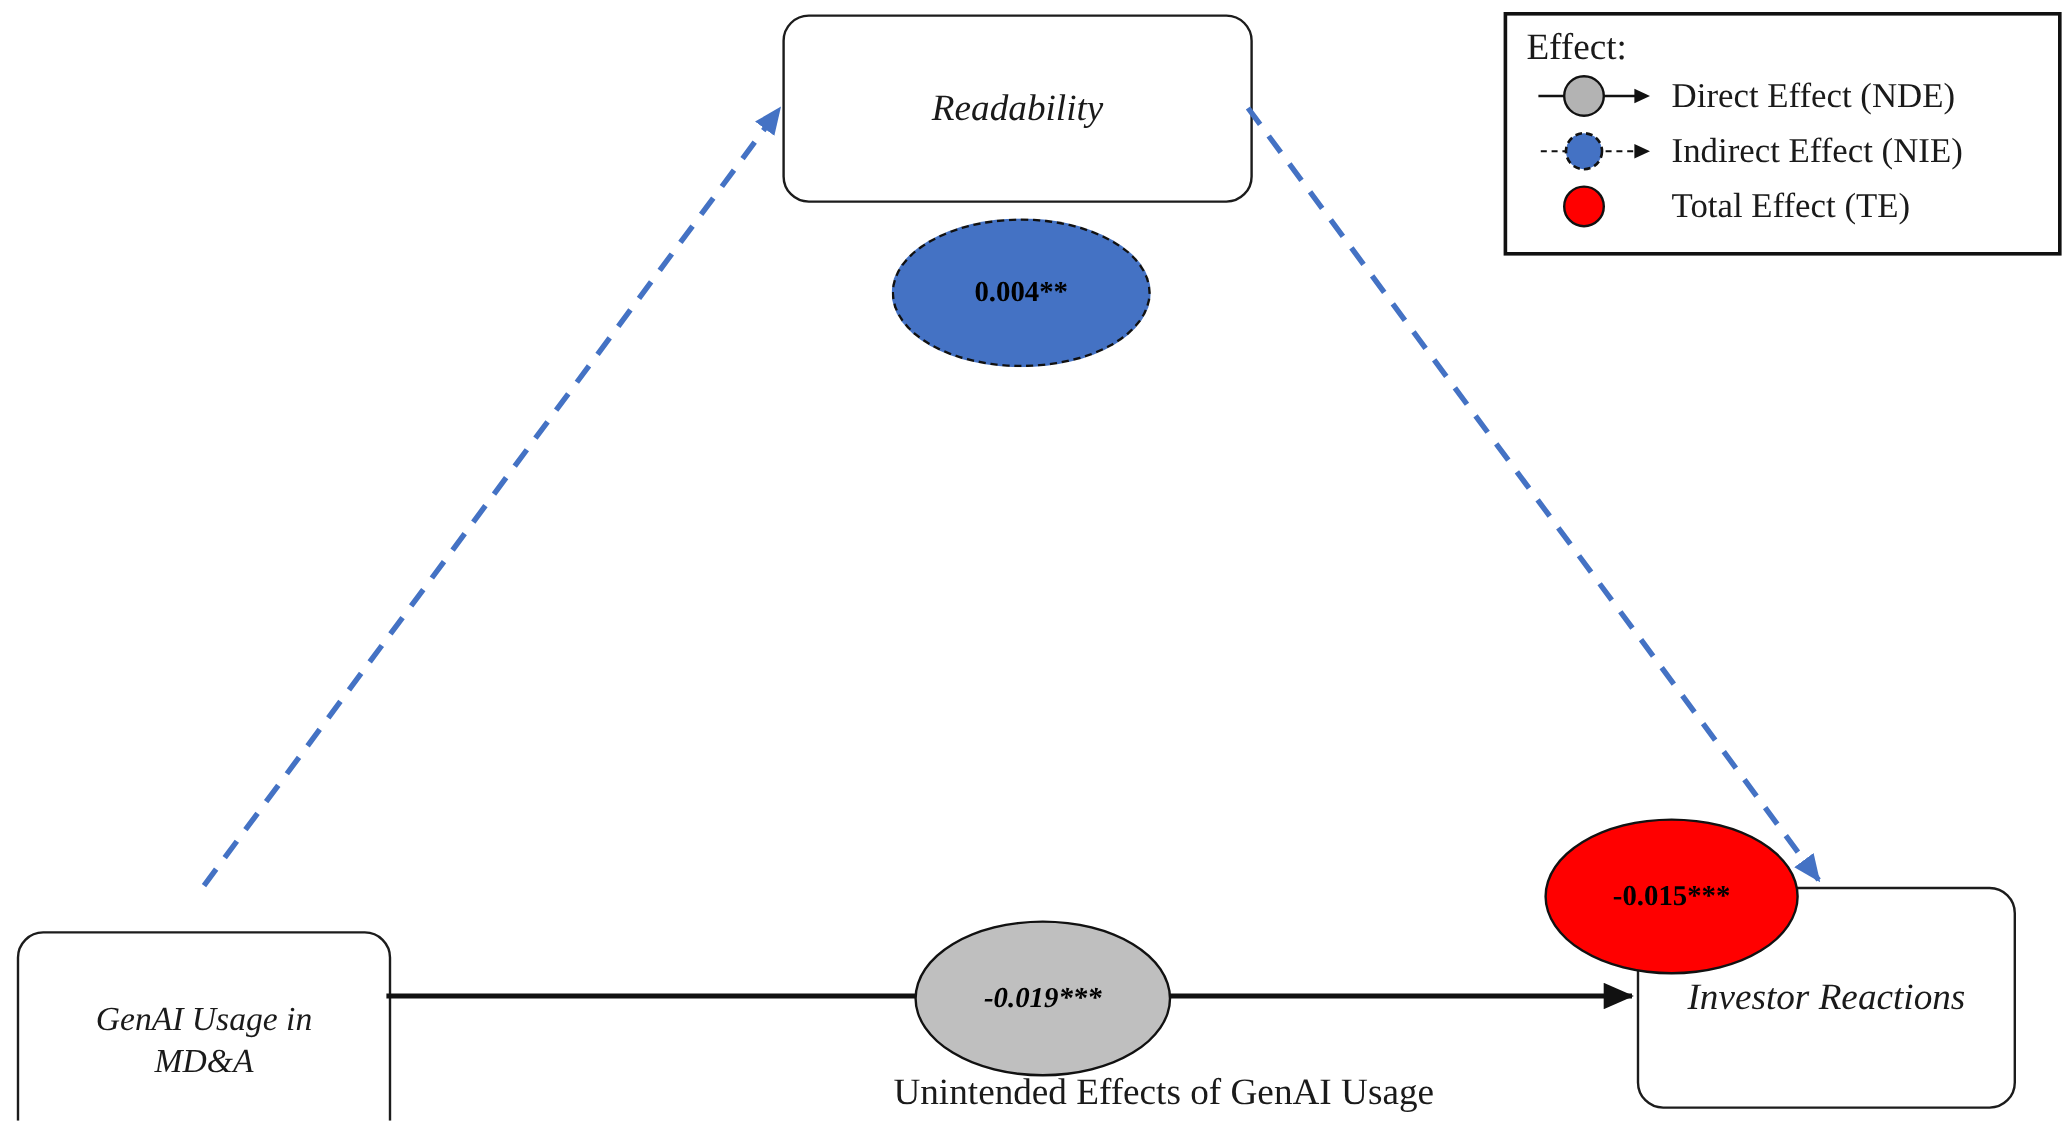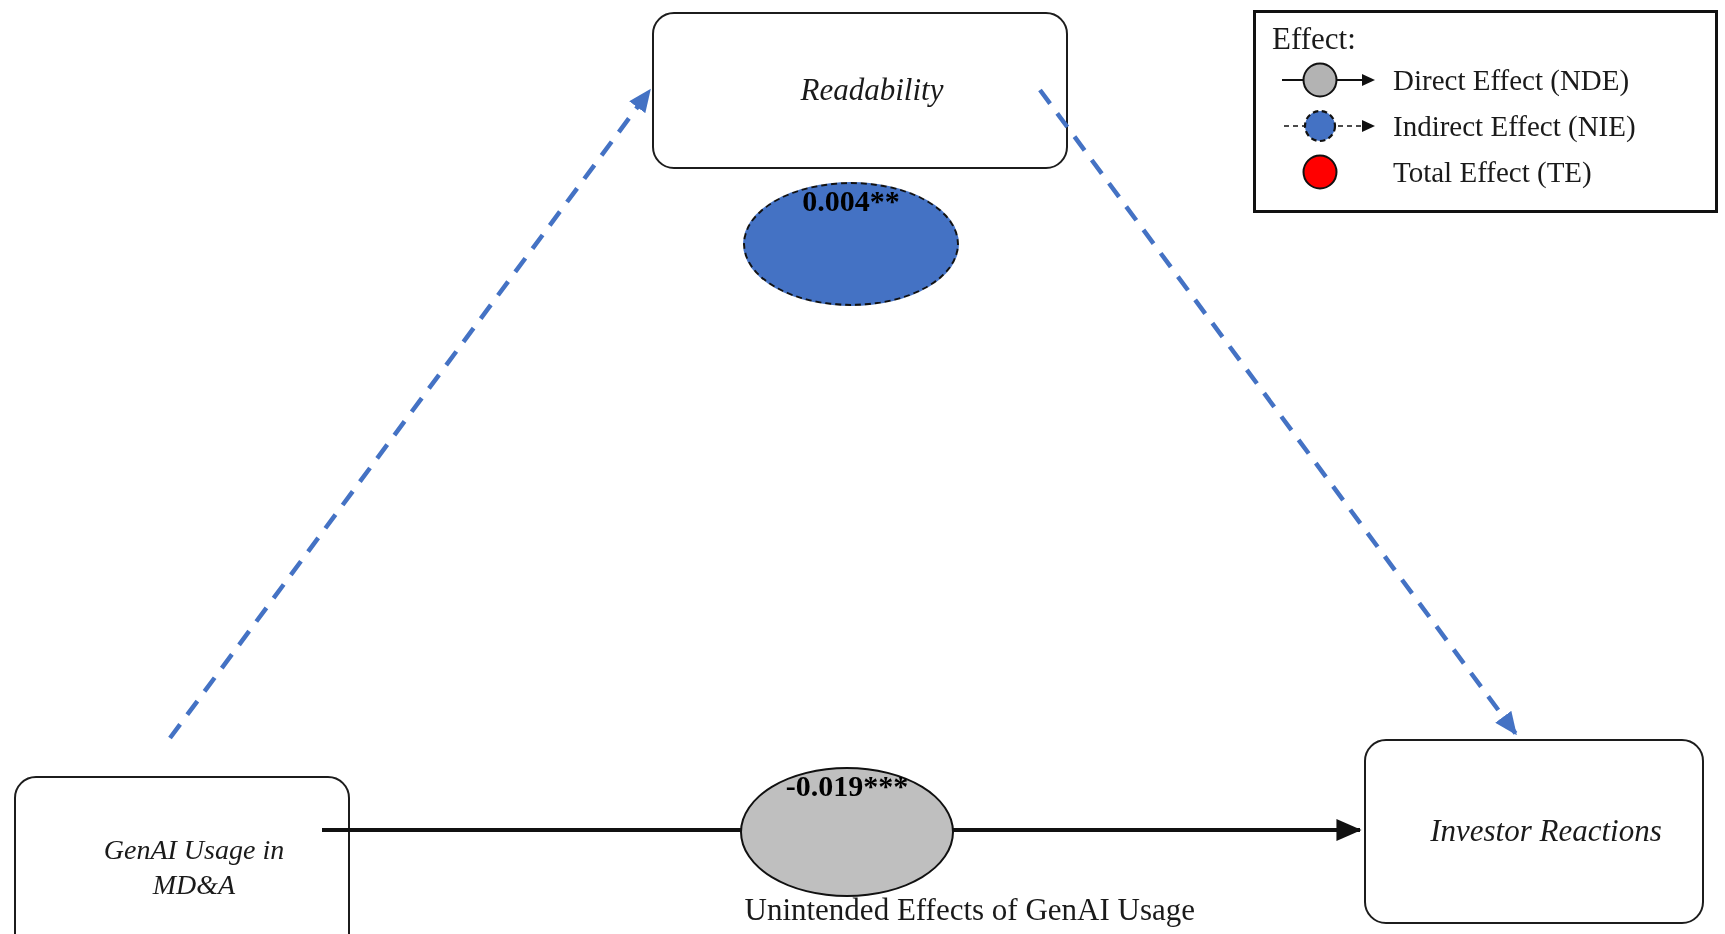--- a/index.html
+++ b/index.html
@@ -16,44 +16,44 @@
     position:absolute;
     border:2px solid #1c1c1c;
     border-radius:22px;
     background:#fff;
     display:flex;align-items:center;justify-content:center;
     text-align:center;
     font-style:italic;
     font-size:31px;
     line-height:1.25;
     z-index:2;
-    padding-left:24px;
   }
   #box-mediator{left:652px;top:12px;width:388px;height:153px;}
   #box-predictor{left:14px;top:776px;width:308px;height:178px;font-size:28px;white-space:pre-line;}
   #box-outcome{left:1364px;top:739px;width:312px;height:181px;}
   
   .effect-ellipse{
     position:absolute;
     border-radius:50%;
-    display:flex;align-items:flex-start;justify-content:center;
+    display:flex;align-items:center;justify-content:center;
     font-weight:bold;
-    font-size:30px;
+    font-size:24px;
     color:#000;
     z-index:4;
   }
   #ellipse-indirect{
     left:743px;top:182px;width:212px;height:120px;
     background:var(--c-indirect,#4472c4);
     border:2.5px dashed #111;
   }
   #ellipse-direct{
-    left:740px;top:767px;width:210px;height:126px;
+    left:762px;top:767px;width:210px;height:126px;
     background:var(--c-direct,#bfbfbf);
     border:2px solid #111;
+    font-style:italic;
   }
   #ellipse-total{
     left:1287px;top:682px;width:208px;height:126px;
     background:var(--c-total,#ff0000);
     border:2px solid #111;
   }
   
   #connectors{position:absolute;left:0;top:0;z-index:3;}
   
   #caption{
@@ -116,20 +116,23 @@
   <div id="box-outcome" class="node-box">
     <span>Investor Reactions</span>
   </div>
 
   <div id="ellipse-indirect" class="effect-ellipse">
     <span>0.004**</span>
   </div>
   <div id="ellipse-direct" class="effect-ellipse">
     <span>-0.019***</span>
   </div>
+  <div id="ellipse-total" class="effect-ellipse">
+    <span>-0.015***</span>
+  </div>
 
   <div id="caption">Unintended Effects of GenAI Usage</div>
 
   <div id="legend">
     <div id="legend-title">Effect:</div>
 
     <div class="legend-row">
       <svg class="legend-symbol" viewBox="0 0 100 44">
         <line x1="4" y1="22" x2="86" y2="22" stroke="#111" stroke-width="2"></line>
         <polygon points="84,16 97,22 84,28" fill="#111"></polygon>

